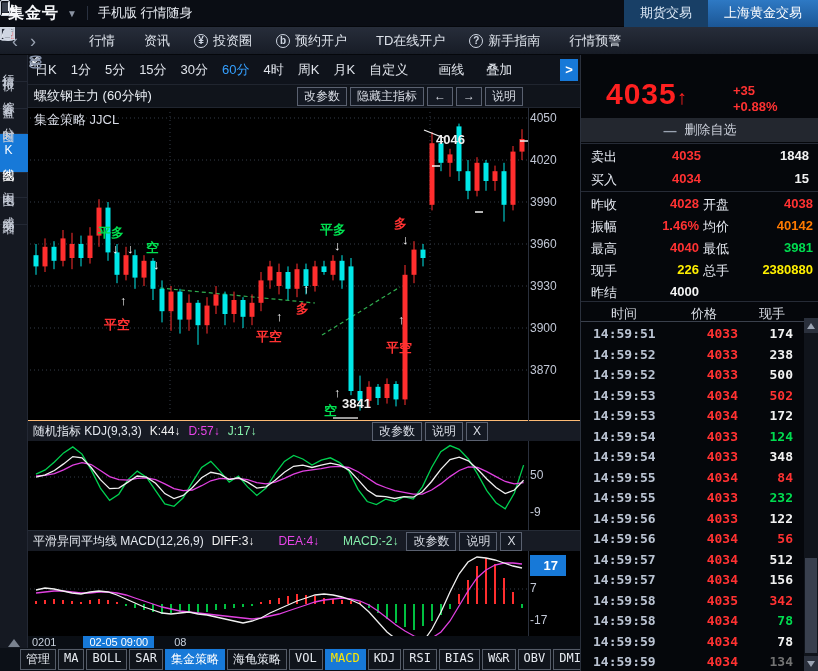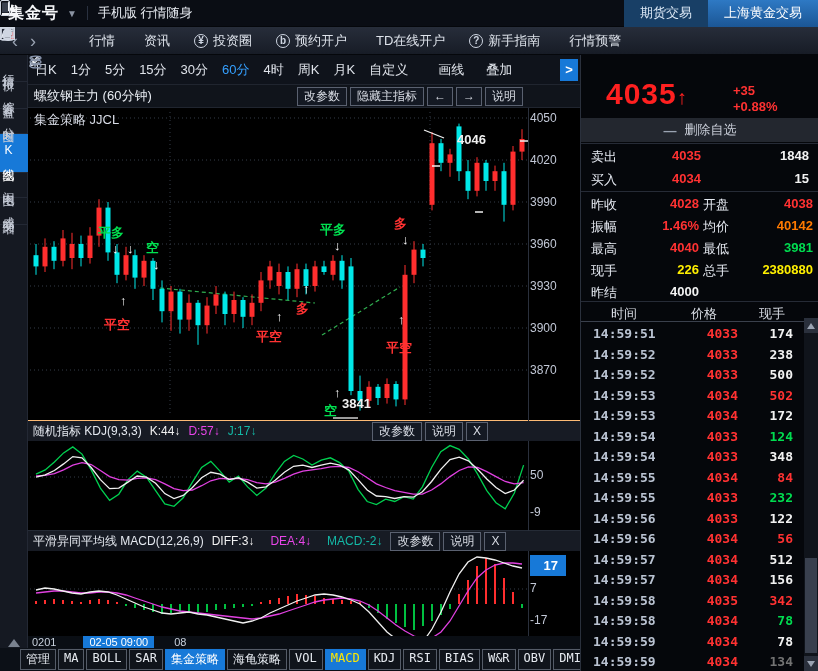--- a/index.html
+++ b/index.html
@@ -70,21 +70,21 @@
   .anno-arrow { position:absolute; font-size:13px; font-weight:bold; color:#fff; line-height:1; }
 
   .kdj-panel { position:absolute; left:0; top:365px; width:552px; height:110px; background:#000;
                border-top:1px solid #fdba74; }
   .macd-panel { position:absolute; left:0; top:475px; width:552px; height:106px; background:#000;
                 border-top:1px solid #252b36; }
   .ind-header { position:absolute; left:0; top:0; width:552px; height:20px; background:#171b24;
                 display:flex; align-items:center; gap:8px; font-size:12px; color:#e4e8ef; z-index:3; }
   .ind-header .ind-title { padding-left:5px; white-space:nowrap; }
   .ind-btns { margin-left:auto; display:flex; gap:3px; padding-right:92px; }
-  .c-white { color:#f0f0f0; } .c-green { color:#14b8a6;text-align:right; }
+  .c-white { color:#f0f0f0; } .c-green { color:#86efac;text-align:right; }
   .c-mag { color:#e845e8; }
 
   .ylabel { position:absolute; left:502px; width:48px; font-size:12px; color:#c2c8d6; text-align:left; }
   .plot-right-line { position:absolute; left:500px; top:53px; width:1px; height:540px; background:#2a303c; }
   .blue-tag { position:absolute; left:502px; top:500px; width:36px; height:21px; background:#1779d8;
               color:#fff; font-size:13px; font-weight:bold; display:flex; align-items:center;
               justify-content:flex-end; padding-right:8px; }
 
   .xaxis-row { position:absolute; left:0; top:581px; width:552px; height:12px; background:#0a0e14;
                display:flex; align-items:center; font-size:11px; color:#c8d0dc; }
@@ -455,21 +455,21 @@
           <div class="anno" style="left: 70px; top: 116px; color: rgb(0, 224, 80);">平多</div>
           <div class="anno" style="left: 118px; top: 131px; color: rgb(0, 224, 80);">空</div>
           <div class="anno" style="left: 76px; top: 208px; color: rgb(255, 50, 50);">平空</div>
           <div class="anno" style="left: 228px; top: 220px; color: rgb(255, 50, 50);">平空</div>
           <div class="anno" style="left: 268px; top: 192px; color: rgb(255, 50, 50);">多</div>
           <div class="anno" style="left: 292px; top: 113px; color: rgb(0, 224, 80);">平多</div>
           <div class="anno" style="left: 366px; top: 107px; color: rgb(255, 50, 50);">多</div>
           <div class="anno" style="left: 358px; top: 231px; color: rgb(255, 50, 50);">平空</div>
           <div class="anno" style="left: 296px; top: 294px; color: rgb(0, 224, 80);">空</div>
           <div class="anno" style="left: 314px; top: 288px; color: rgb(240, 240, 240);">3841</div>
-          <div class="anno" style="left: 408px; top: 24px; color: rgb(240, 240, 240); margin-left: 21px;">4046</div>
+          <div class="anno" style="left: 408px; top: 24px; color: rgb(240, 240, 240);">4046</div>
           <div class="anno-arrow" style="left: 84px; top: 134px;">↓</div>
           <div class="anno-arrow" style="left: 99px; top: 134px;">↓</div>
           <div class="anno-arrow" style="left: 125px; top: 150px;">↓</div>
           <div class="anno-arrow" style="left: 306px; top: 131px;">↓</div>
           <div class="anno-arrow" style="left: 374px; top: 125px;">↓</div>
           <div class="anno-arrow" style="left: 92px; top: 186px;">↑</div>
           <div class="anno-arrow" style="left: 248px; top: 202px;">↑</div>
           <div class="anno-arrow" style="left: 275px; top: 174px;">↑</div>
           <div class="anno-arrow" style="left: 306px; top: 278px;">↑</div>
           <div class="anno-arrow" style="left: 370px; top: 205px;">↑</div>
@@ -494,21 +494,21 @@
           <line x1="2" y1="56" x2="500" y2="56" stroke="#353c49" stroke-dasharray="1,3"></line>
           <polyline points="8.0,53.2 17.2,48.9 26.4,41.0 35.6,31.9 44.8,25.9 54.0,33.1 63.2,48.9 72.4,67.1 81.6,79.3 90.8,73.2 100.0,58.6 109.2,50.1 118.4,56.2 127.6,69.6 136.8,82.9 146.0,85.3 155.2,76.8 164.4,61.1 173.6,46.5 182.8,40.4 192.0,50.1 201.2,61.1 210.4,55.0 219.6,65.9 228.8,74.4 238.0,67.1 247.2,52.6 256.4,40.4 265.6,34.4 274.8,38.0 284.0,44.1 293.2,39.2 302.4,36.8 311.6,41.6 320.8,50.1 330.0,68.3 339.2,80.5 348.4,83.5 357.6,78.1 366.8,80.5 376.0,75.6 385.2,78.1 394.4,65.9 403.6,46.5 412.8,30.7 422.0,24.6 431.2,28.3 440.4,38.0 449.6,53.2 458.8,69.6 468.0,81.7 477.2,87.8 486.4,72.0 495.6,44.1" fill="none" stroke="#00d050" stroke-width="1.3"></polyline>
           <polyline points="8.0,55.0 17.2,54.4 26.4,52.6 35.6,48.9 44.8,44.1 54.0,41.6 63.2,43.5 72.4,49.5 81.6,55.6 90.8,58.6 100.0,59.2 109.2,57.4 118.4,56.8 127.6,58.6 136.8,62.9 146.0,67.7 155.2,69.6 164.4,69.0 173.6,64.7 182.8,59.8 192.0,57.4 201.2,58.0 210.4,57.4 219.6,58.6 228.8,61.7 238.0,62.9 247.2,61.1 256.4,57.4 265.6,53.2 274.8,50.1 284.0,48.9 293.2,47.7 302.4,45.9 311.6,45.3 320.8,46.5 330.0,50.7 339.2,56.8 348.4,62.9 357.6,66.5 366.8,69.6 376.0,71.4 385.2,73.2 394.4,73.2 403.6,69.0 412.8,62.9 422.0,55.6 431.2,49.5 440.4,45.9 449.6,46.5 458.8,50.7 468.0,55.6 477.2,60.5 486.4,62.9 495.6,61.7" fill="none" stroke="#e040e0" stroke-width="1.3"></polyline>
           <polyline points="8.0,56.2 17.2,53.8 26.4,49.5 35.6,42.9 44.8,35.6 54.0,36.8 63.2,46.5 72.4,58.6 81.6,67.7 90.8,67.1 100.0,61.1 109.2,55.0 118.4,56.2 127.6,62.3 136.8,72.6 146.0,77.5 155.2,74.4 164.4,66.5 173.6,56.8 182.8,51.3 192.0,53.2 201.2,58.6 210.4,56.8 219.6,61.1 228.8,67.1 238.0,65.9 247.2,59.2 256.4,51.3 265.6,45.3 274.8,44.1 284.0,46.5 293.2,44.1 302.4,42.2 311.6,44.1 320.8,48.9 330.0,58.6 339.2,69.0 348.4,75.0 357.6,75.6 366.8,77.5 376.0,75.6 385.2,76.2 394.4,70.8 403.6,60.5 412.8,48.3 422.0,38.6 431.2,36.2 440.4,39.8 449.6,48.3 458.8,58.0 468.0,66.5 477.2,72.6 486.4,69.0 495.6,59.2" fill="none" stroke="#f0f0f0" stroke-width="1.3"></polyline>
         </svg>
     </div>
 
     <div class="macd-panel">
       <div class="ind-header">
         <span class="ind-title">平滑异同平均线 MACD(12,26,9)</span>
-        <span id="macd-vals" style="display:flex;gap:16px;">
+        <span id="macd-vals" style="display:flex;gap:24px;">
             <span class="c-white">DIFF:3↓</span>
             <span class="c-mag">DEA:4↓</span>
             <span class="c-green">MACD:-2↓</span>
           </span>
         <span class="ind-btns" id="macd-btns">
             <div class="mini-btn">改参数</div>
             <div class="mini-btn">说明</div>
             <div class="mini-btn">X</div>
           </span>
       </div>

